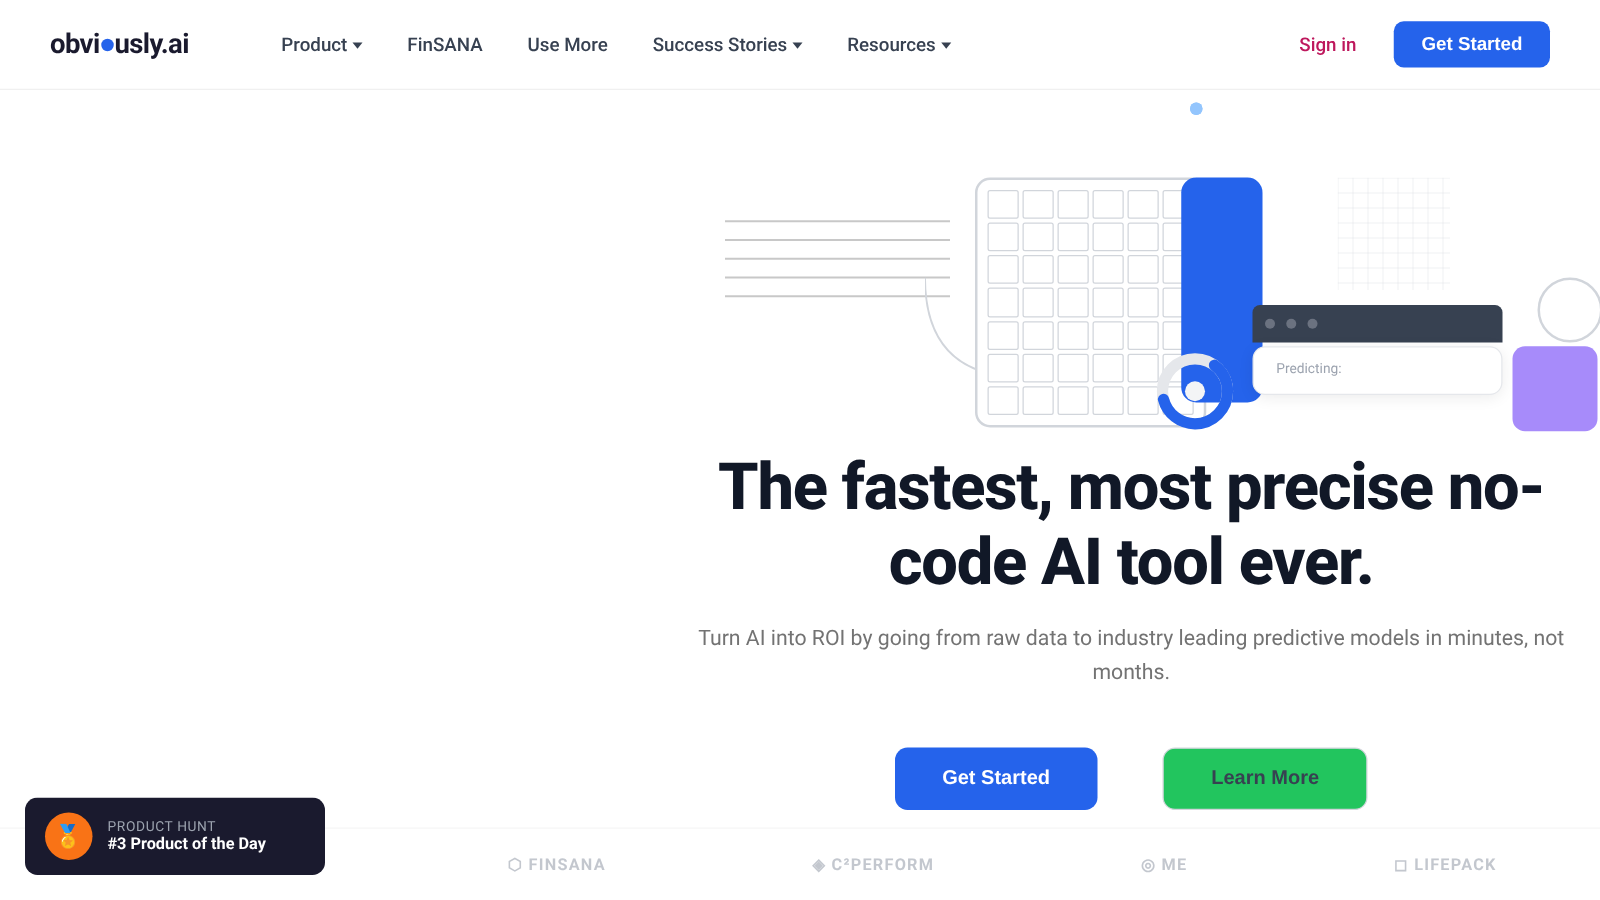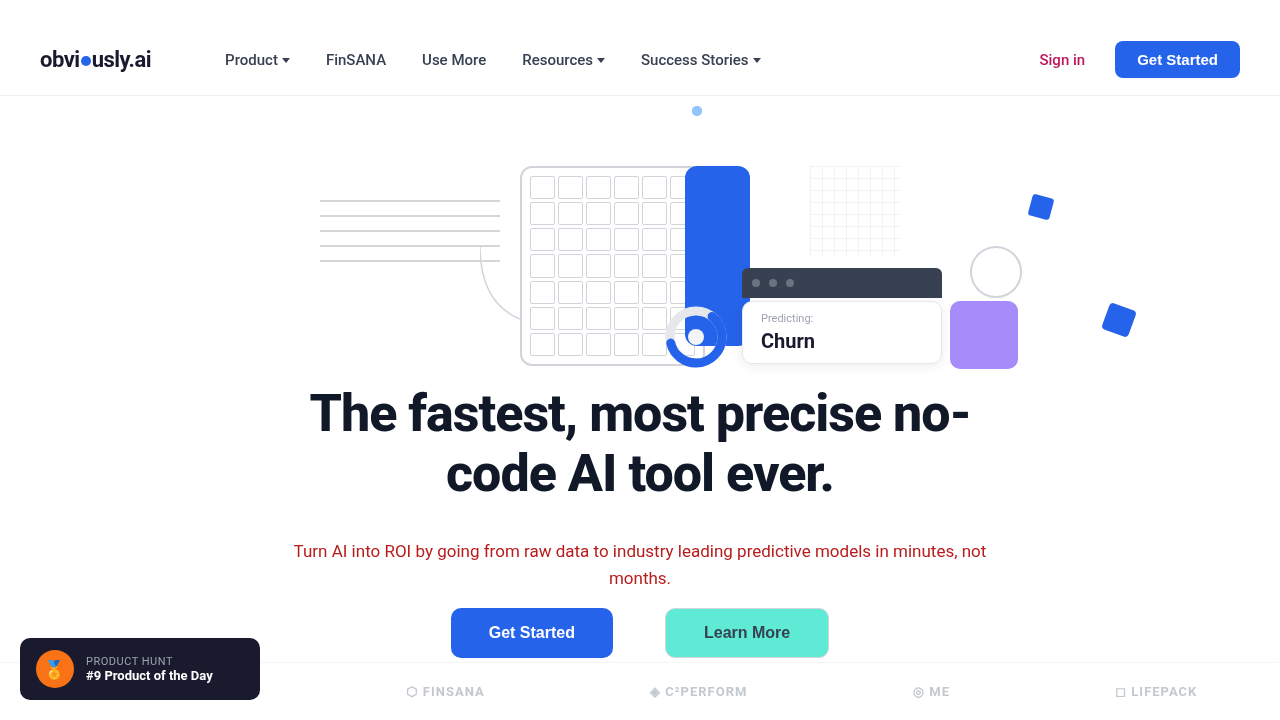--- a/index.html
+++ b/index.html
@@ -12,21 +12,20 @@
       overflow: hidden;
     }
 
     
     nav {
       display: flex;
       align-items: center;
       padding: 0 40px;
       height: 72px;
       border-bottom: 1px solid #f0f0f0;
-      margin-top: 24px;
     }
     .logo {
       font-size: 22px;
       font-weight: 700;
       color: #1a1a2e;
       margin-right: 60px;
       letter-spacing: -0.5px;
     }
     .logo span {
       display: inline-block;
@@ -85,21 +84,21 @@
       border-radius: 8px;
       font-size: 15px;
       font-weight: 600;
       cursor: pointer;
     }
 
     
     .hero {
       display: flex;
       flex-direction: column;
-      align-items: center;
+      align-items: flex-end;
       padding-top: 10px;
       position: relative;
     }
 
     
     .illustration {
       width: 760px;
       height: 260px;
       position: relative;
       margin-bottom: 18px;
@@ -260,47 +259,47 @@
     .hero-text {
       text-align: center;
       max-width: 750px;
     }
     .hero-headline {
       font-size: 52px;
       font-weight: 800;
       line-height: 1.15;
       color: #111827;
       letter-spacing: -1px;
-      margin-bottom: 34px;
+      margin-bottom: 18px;
     }
     .hero-sub {
       font-size: 17px;
-      color: #b91c1c;
+      color: #737373;
       line-height: 1.6;
-      margin-bottom: 16px;
+      margin-bottom: 46px;
     }
 
     
     .cta-buttons {
       display: flex;
       gap: 16px;
       justify-content: center;
     }
     .btn-primary {
       background: #2563eb;
       color: #fff;
       border: none;
       padding: 15px 38px;
       border-radius: 10px;
       font-size: 16px;
       font-weight: 600;
       cursor: pointer;
     }
     .btn-secondary {
-      background: #5eead4;
+      background: #22c55e;
       color: #374151;
       border: 1.5px solid #d1d5db;
       padding: 15px 38px;
       border-radius: 10px;
       font-size: 16px;
       font-weight: 600;
       cursor: pointer;
       margin-left: 36px;
     }
 
@@ -374,25 +373,25 @@
       <span>Product</span>
       <span class="nav-chevron"></span>
     </div>
     <div class="nav-item">
       <span>FinSANA</span>
     </div>
     <div class="nav-item">
       <span>Use More</span>
     </div>
     <div class="nav-item">
+      <span>Success Stories</span>
+      <span class="nav-chevron"></span>
+    </div>
+    <div class="nav-item">
       <span>Resources</span>
-      <span class="nav-chevron"></span>
-    </div>
-    <div class="nav-item">
-      <span>Success Stories</span>
       <span class="nav-chevron"></span>
     </div>
   </div>
   <div class="nav-actions">
     <span class="sign-in">Sign in</span>
     <button class="btn-get-started-nav">Get Started</button>
   </div>
 </nav>
 
 <section class="hero">
@@ -467,21 +466,20 @@
     </div>
 
     <svg class="donut-area" width="72" height="72">
       <circle cx="36" cy="36" r="26" fill="none" stroke="#e5e7eb" stroke-width="9"></circle>
       <circle cx="36" cy="36" r="26" fill="none" stroke="#2563eb" stroke-width="9" stroke-dasharray="100 64" stroke-dashoffset="25" stroke-linecap="round"></circle>
       <circle cx="36" cy="36" r="8" fill="#f3f4f6"></circle>
     </svg>
 
     <div class="predict-card">
       <div class="predict-label">Predicting:</div>
-      <div class="predict-value">Churn</div>
     </div>
 
     <div class="purple-sq"></div>
 
     <svg class="grid-deco" width="90" height="90">
       <defs>
         <pattern id="smallgrid" width="12" height="12" patternUnits="userSpaceOnUse">
           <path d="M 12 0 L 0 0 0 12" fill="none" stroke="#d1d5db" stroke-width="0.8"></path>
         </pattern>
       </defs>
@@ -510,15 +508,15 @@
   <span class="logo-placeholder">⬡ FinSANA</span>
   <span class="logo-placeholder">◈ C²PERFORM</span>
   <span class="logo-placeholder">◎ me</span>
   <span class="logo-placeholder">◻ lifepack</span>
 </div>
 
 <div class="ph-badge">
   <div class="ph-medal">🏅</div>
   <div>
     <div class="ph-num">PRODUCT HUNT</div>
-    <div class="ph-title">#9 Product of the Day</div>
+    <div class="ph-title">#3 Product of the Day</div>
   </div>
 </div>
 
 </body></html>

